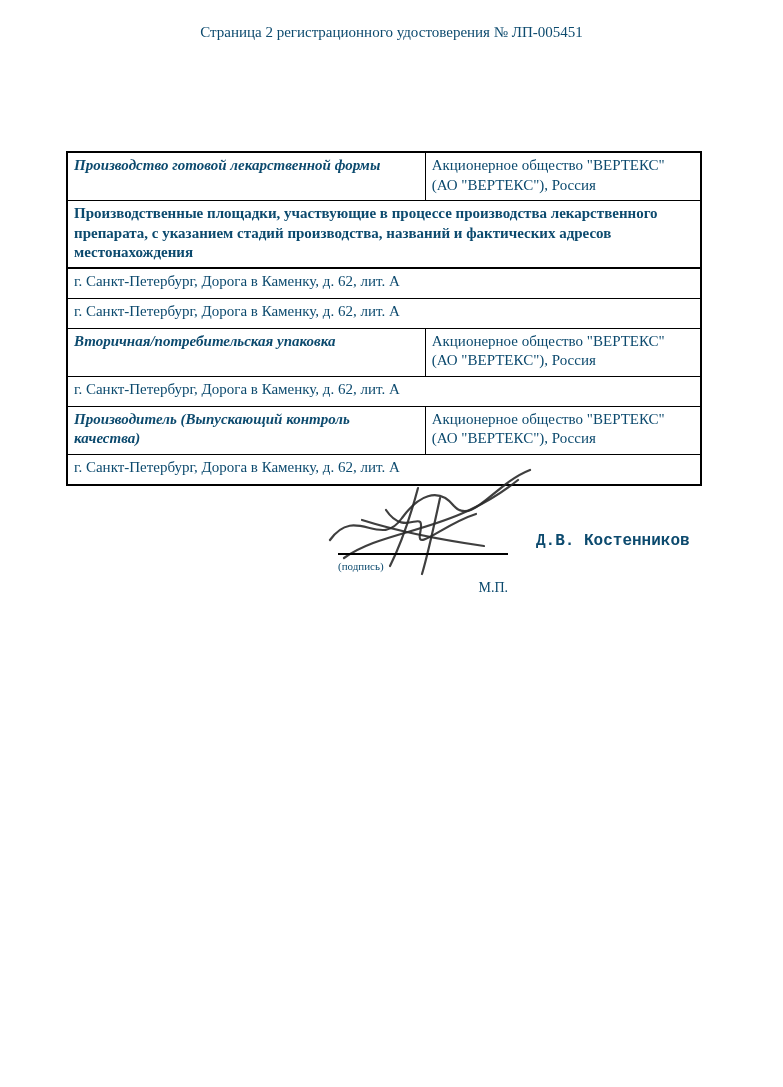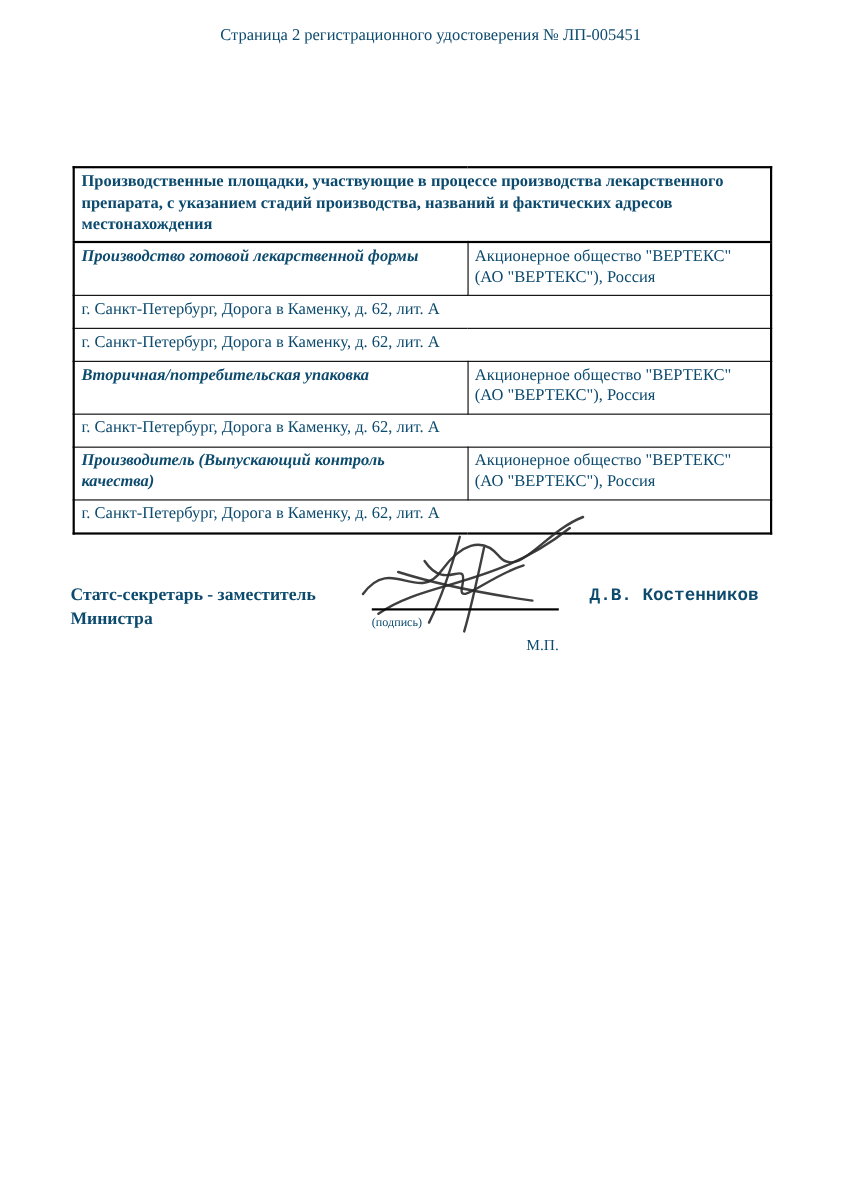--- a/index.html
+++ b/index.html
@@ -117,26 +117,26 @@
   <div class="doc-header">Страница 2 регистрационного удостоверения № ЛП-005451</div>
 
   <div class="table-wrap">
     <table class="prod-table">
       <colgroup>
         <col style="width:56.5%">
         <col style="width:43.5%">
       </colgroup>
       <tbody>
         <tr>
-          <th class="tbl-title" colspan="2">Производственные площадки, участвующие в процессе производства лекарственного препарата, с указанием стадий производства, названий и фактических адресов местонахождения</th>
+          <td class="stage">Производство готовой лекарственной формы</td>
+          <td class="company">Акционерное общество "ВЕРТЕКС" (АО "ВЕРТЕКС"), Россия</td>
         </tr>
 
         <tr>
-          <td class="stage">Производство готовой лекарственной формы</td>
-          <td class="company">Акционерное общество "ВЕРТЕКС" (АО "ВЕРТЕКС"), Россия</td>
+          <th class="tbl-title" colspan="2">Производственные площадки, участвующие в процессе производства лекарственного препарата, с указанием стадий производства, названий и фактических адресов местонахождения</th>
         </tr>
         <tr>
           <td class="address" colspan="2">г. Санкт-Петербург, Дорога в Каменку, д. 62, лит. А</td>
         </tr>
 
         <tr>
           <td class="address" colspan="2">г. Санкт-Петербург, Дорога в Каменку, д. 62, лит. А</td>
         </tr>
 
         <tr>
@@ -151,22 +151,20 @@
           <td class="stage">Производитель (Выпускающий контроль качества)</td>
           <td class="company">Акционерное общество "ВЕРТЕКС" (АО "ВЕРТЕКС"), Россия</td>
         </tr>
         <tr>
           <td class="address" colspan="2">г. Санкт-Петербург, Дорога в Каменку, д. 62, лит. А</td>
         </tr>
       </tbody>
     </table>
   </div>
 
-  <div class="sig-title">Статс-секретарь - заместитель
-Министра</div>
 
   <div class="sig-mark">
     <svg viewBox="0 0 220 120" width="220" height="120" aria-hidden="true">
       <path d="M8 78 C 34 42, 58 88, 80 56 C 96 34, 116 24, 132 44 C 150 64, 172 22, 208 8"></path>
       <path d="M22 96 C 64 66, 128 72, 196 18"></path>
       <path d="M64 48 C 84 78, 104 42, 98 72 C 94 90, 122 62, 154 52"></path>
       <path d="M40 58 C 78 70, 120 78, 162 84"></path>
       <path d="M96 26 C 88 56, 78 84, 68 104"></path>
       <path d="M118 36 C 112 64, 106 92, 100 112"></path>
     </svg>

